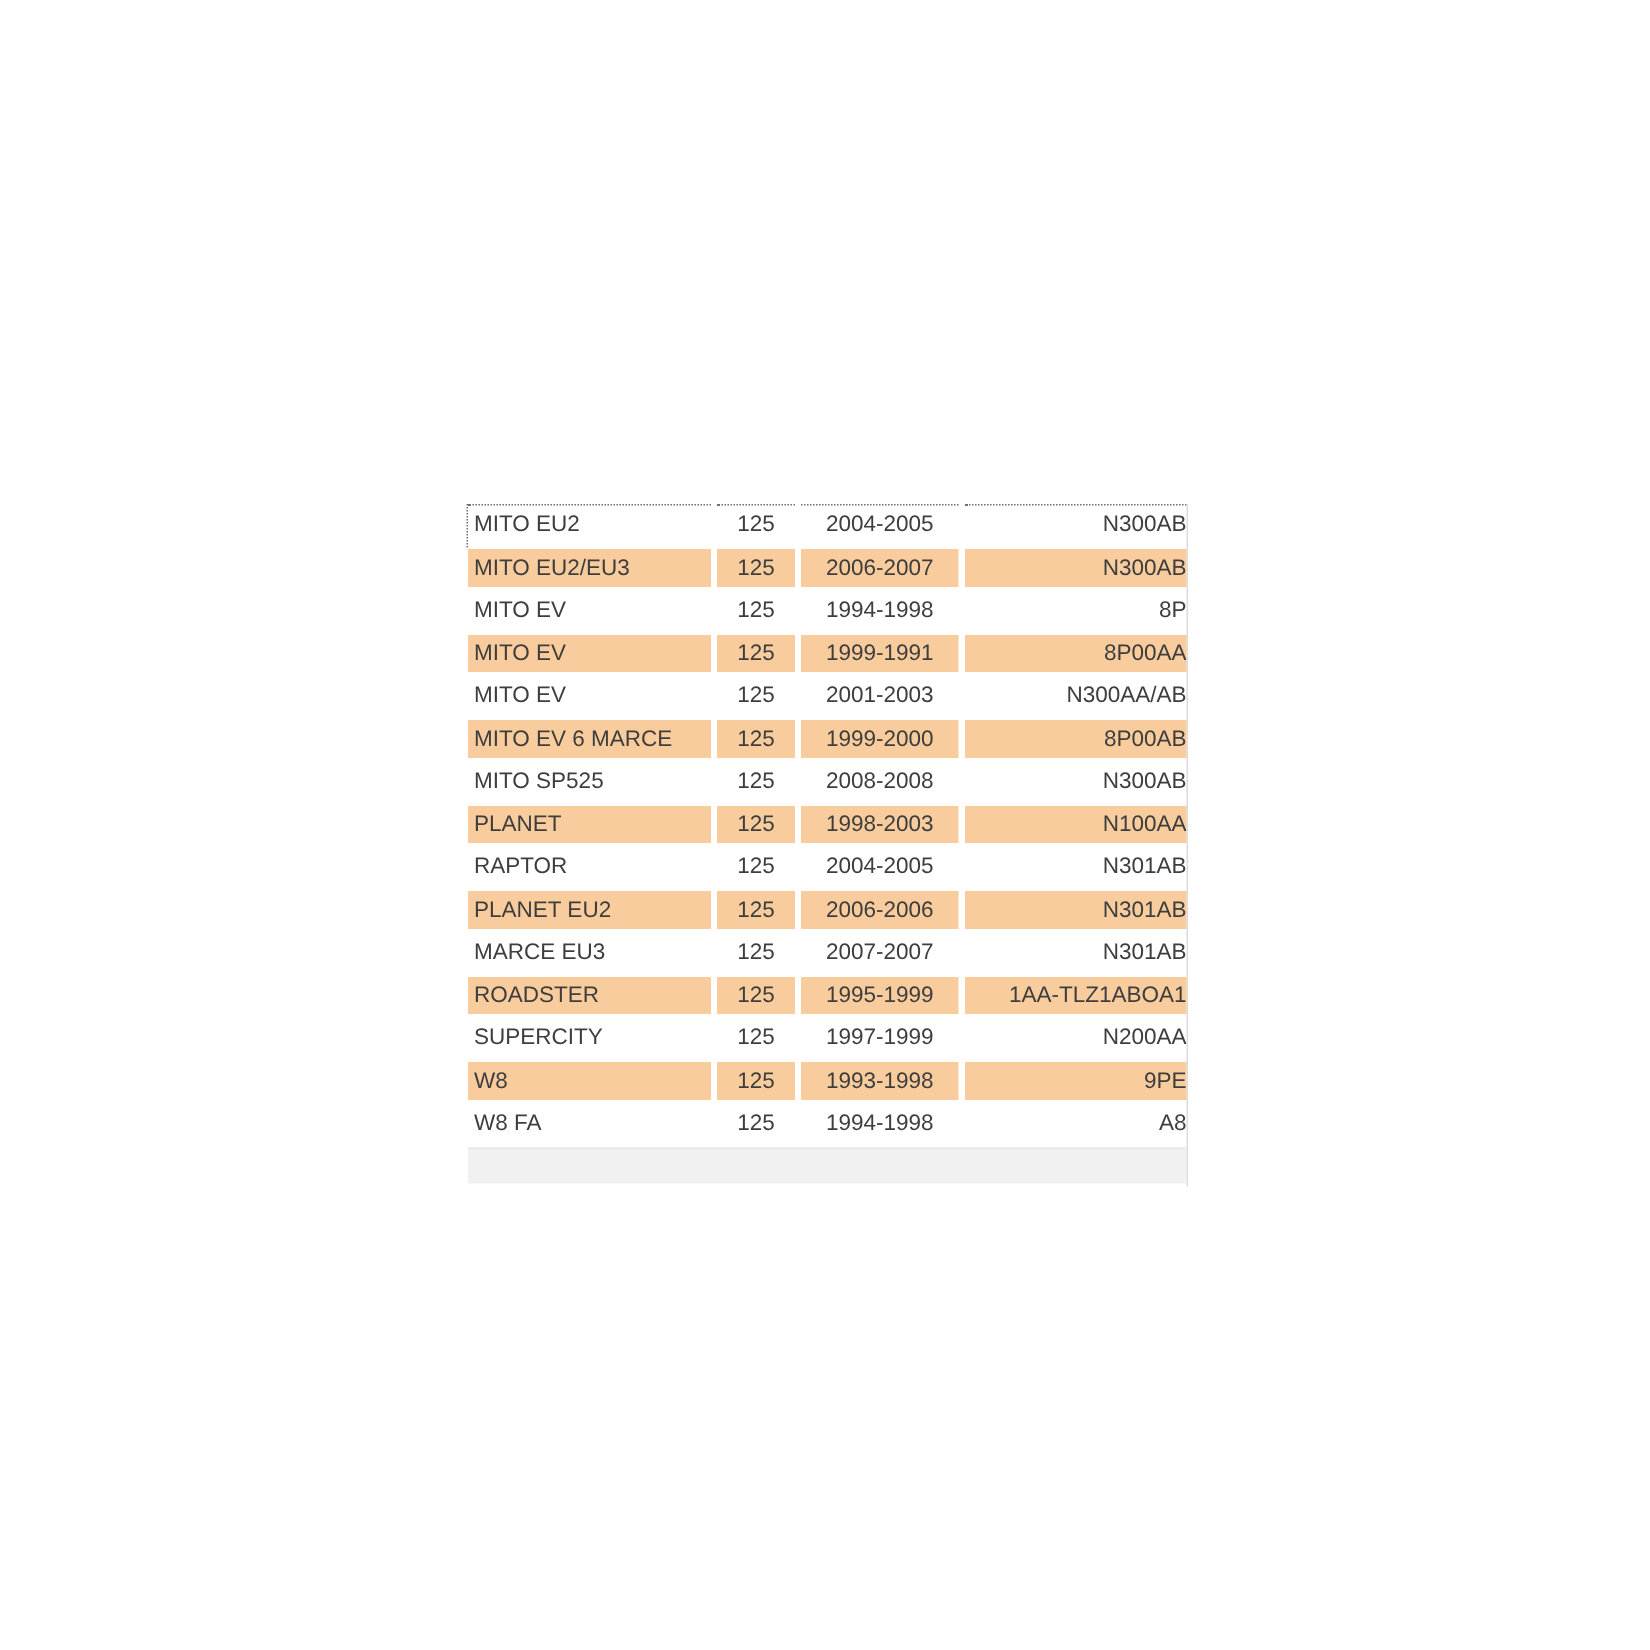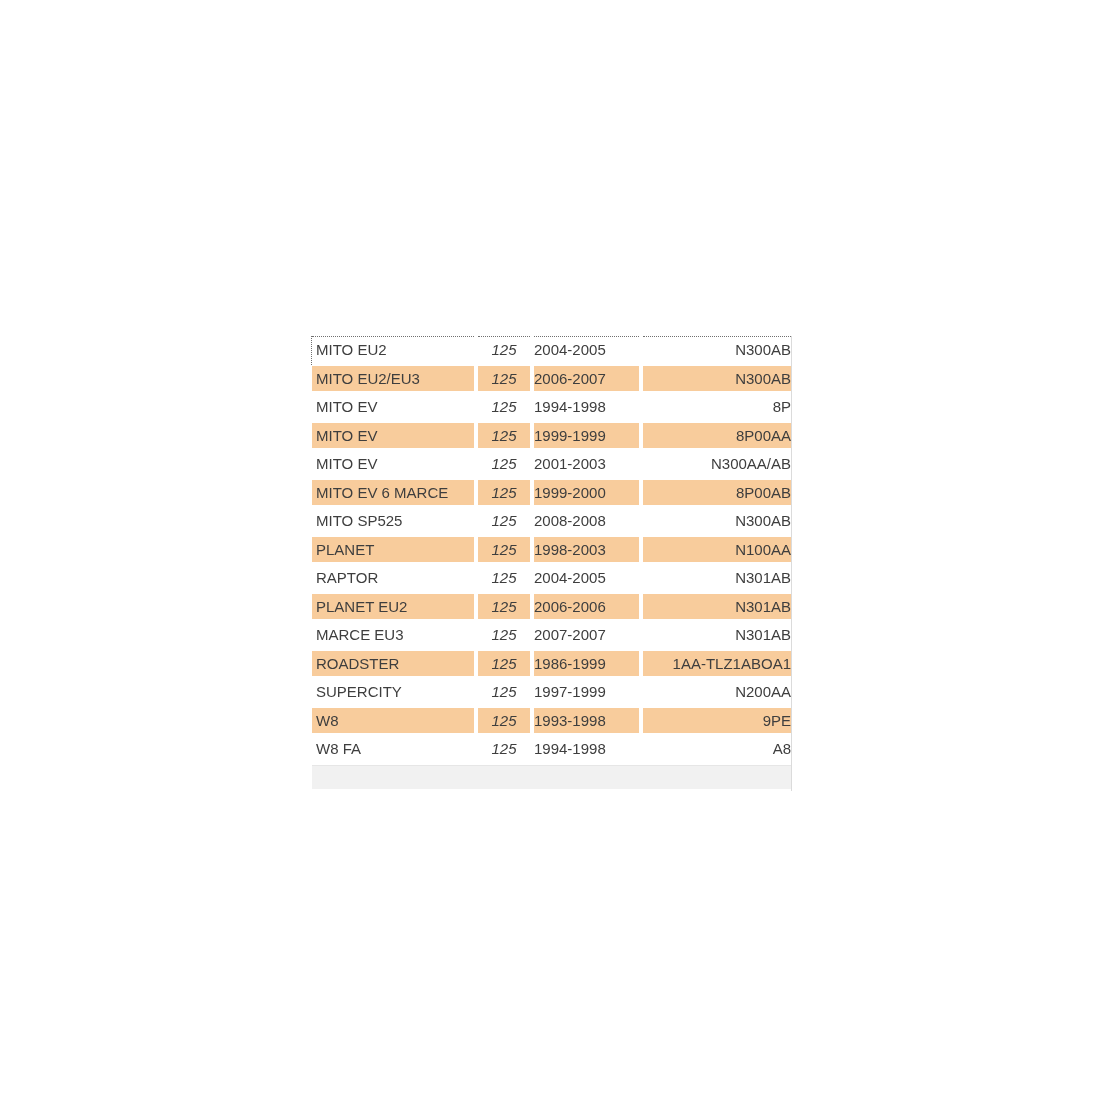--- a/index.html
+++ b/index.html
@@ -63,22 +63,22 @@
     border-bottom: 3px solid transparent;
     background-clip: padding-box;
     font-size: 15px;
     line-height: 25px;
     color: var(--text, #3e3e3e);
     white-space: nowrap;
     overflow: hidden;
   }
   .trow.hl .cell { background-color: var(--hl, #f9cd9e); }
   .c-model { text-align: left; padding-left: 4px; }
-  .c-cc    { text-align: center; font-style: italic; }
-  .c-years { text-align: left; }
+  .c-cc    { text-align: center; }
+  .c-years { text-align: center; }
   .c-code  { text-align: right; padding-left: 7px; }
 </style>
 </head>
 <body>
 
 <div class="canvas">
   <div class="sheet">
 
     <span class="marquee-seg seg1"></span>
     <span class="marquee-seg seg2"></span>
@@ -106,21 +106,21 @@
   </div>
         <div class="trow">
     <div class="cell c-model">MITO EV</div>
     <div class="cell c-cc">125</div>
     <div class="cell c-years">1994-1998</div>
     <div class="cell c-code">8P</div>
   </div>
         <div class="trow hl">
     <div class="cell c-model">MITO EV</div>
     <div class="cell c-cc">125</div>
-    <div class="cell c-years">1999-1999</div>
+    <div class="cell c-years">1999-1991</div>
     <div class="cell c-code">8P00AA</div>
   </div>
         <div class="trow">
     <div class="cell c-model">MITO EV</div>
     <div class="cell c-cc">125</div>
     <div class="cell c-years">2001-2003</div>
     <div class="cell c-code">N300AA/AB</div>
   </div>
         <div class="trow hl">
     <div class="cell c-model">MITO EV 6 MARCE</div>
@@ -154,21 +154,21 @@
   </div>
         <div class="trow">
     <div class="cell c-model">MARCE EU3</div>
     <div class="cell c-cc">125</div>
     <div class="cell c-years">2007-2007</div>
     <div class="cell c-code">N301AB</div>
   </div>
         <div class="trow hl">
     <div class="cell c-model">ROADSTER</div>
     <div class="cell c-cc">125</div>
-    <div class="cell c-years">1986-1999</div>
+    <div class="cell c-years">1995-1999</div>
     <div class="cell c-code">1AA-TLZ1ABOA1</div>
   </div>
         <div class="trow">
     <div class="cell c-model">SUPERCITY</div>
     <div class="cell c-cc">125</div>
     <div class="cell c-years">1997-1999</div>
     <div class="cell c-code">N200AA</div>
   </div>
         <div class="trow hl">
     <div class="cell c-model">W8</div>

